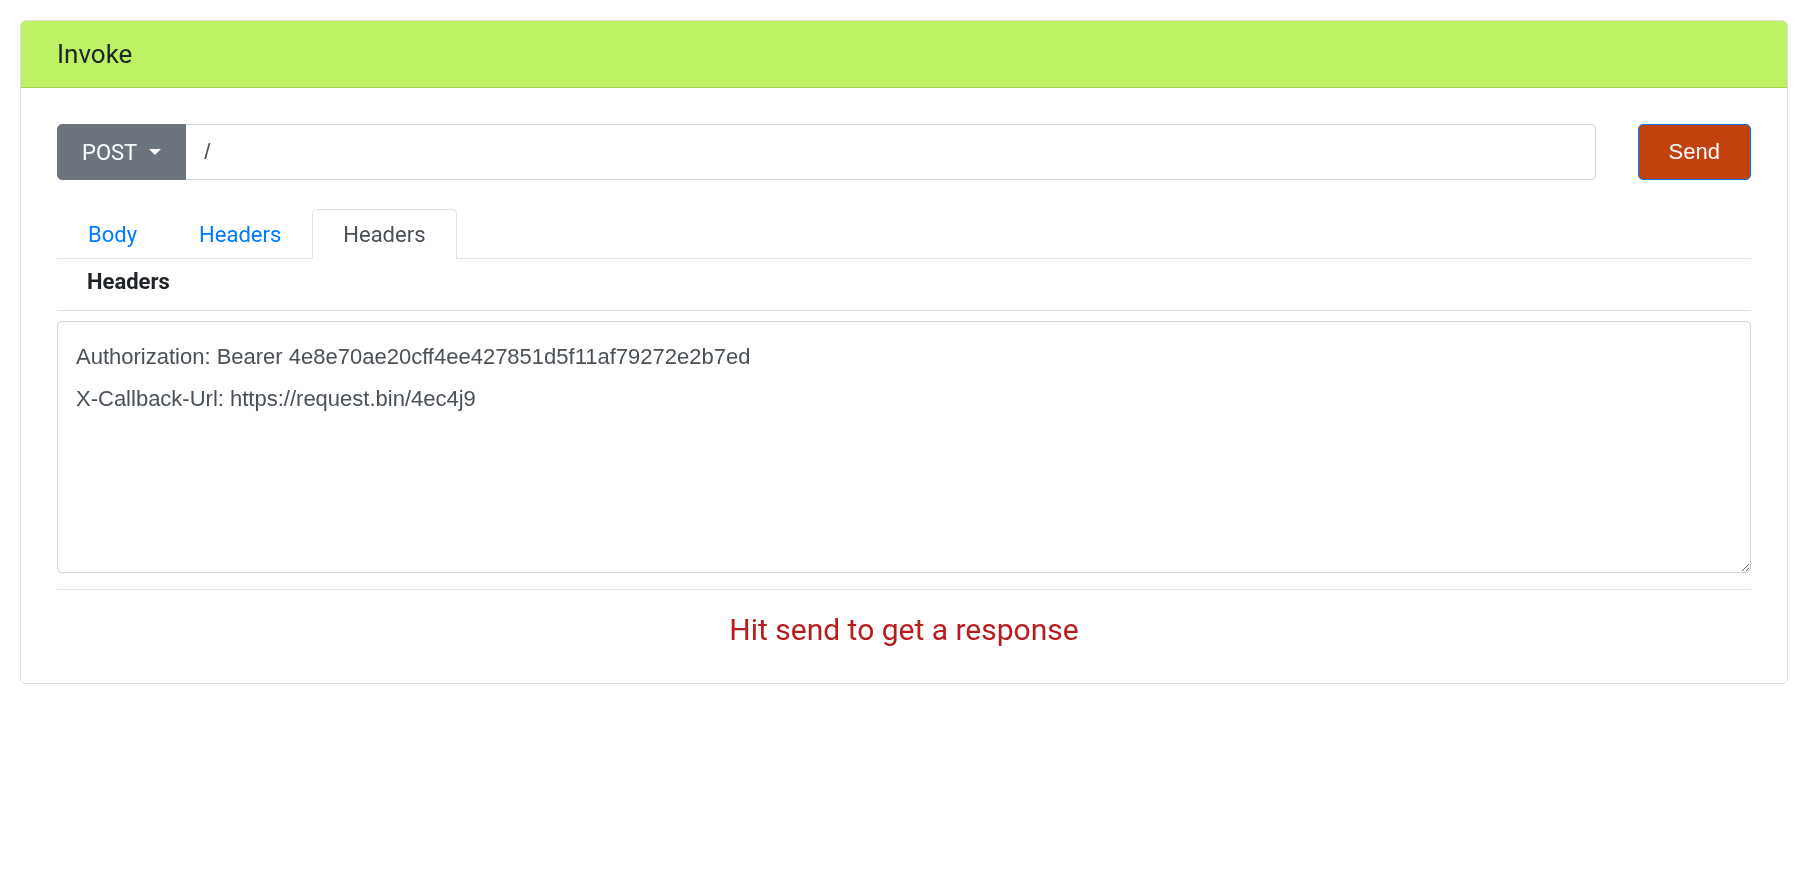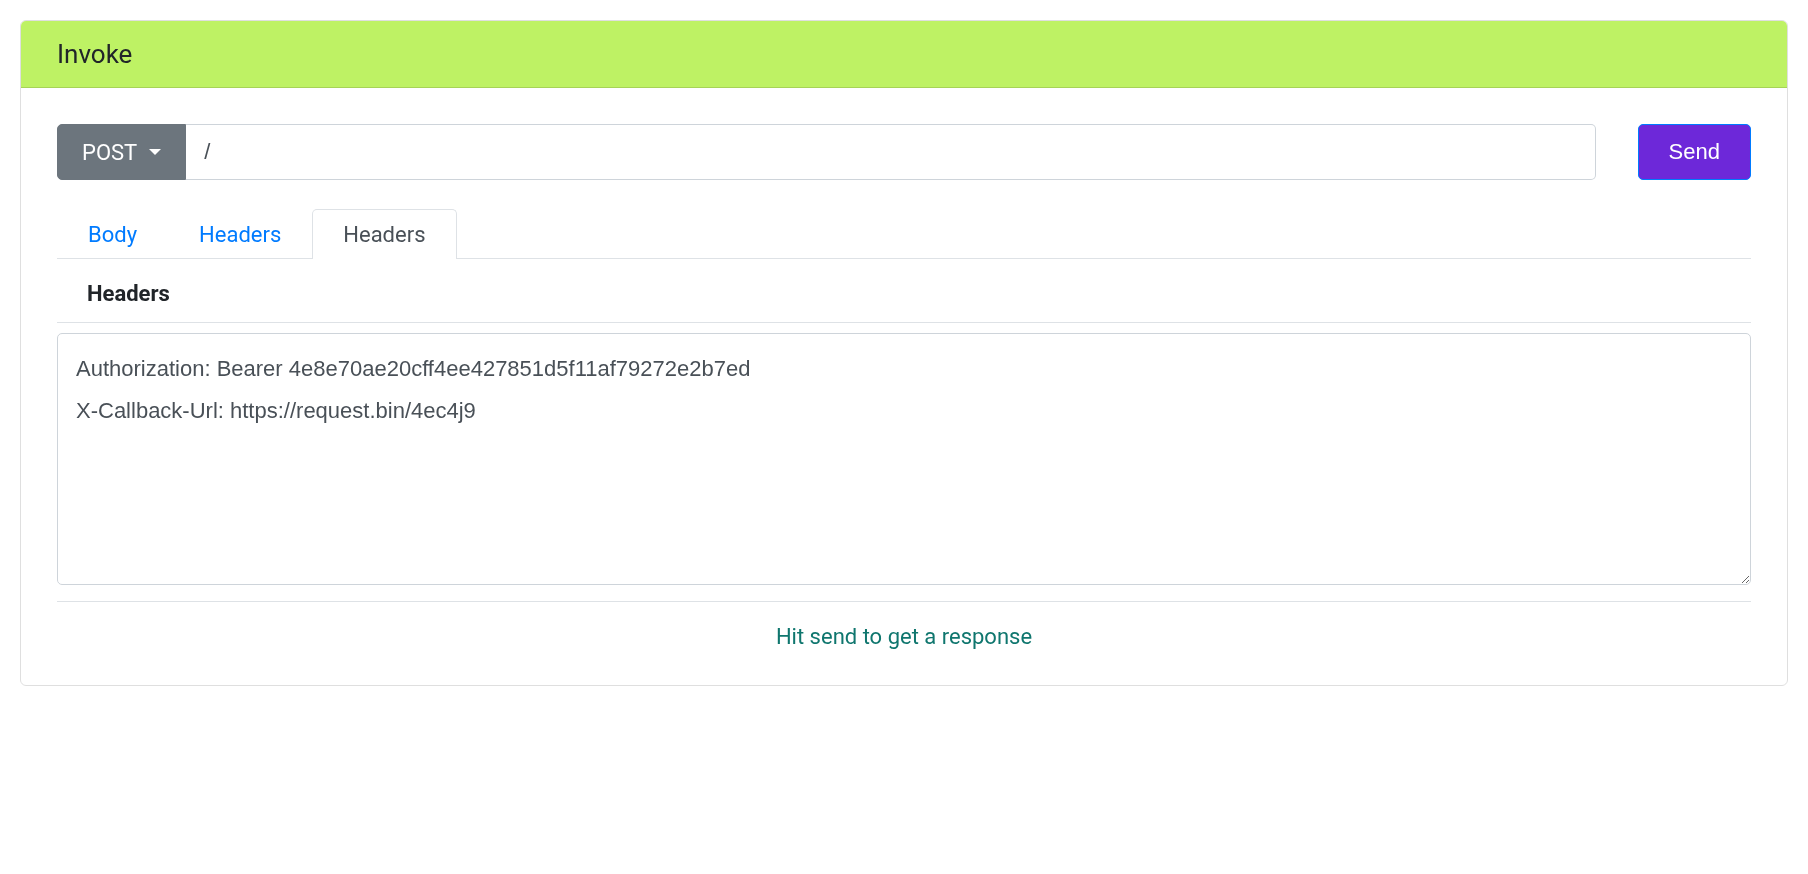--- a/index.html
+++ b/index.html
@@ -63,32 +63,31 @@
     border-left: none;
     border-top-right-radius: 5px;
     border-bottom-right-radius: 5px;
     padding: 14px 18px;
     font-size: 22px;
     color: #495057;
     outline: none;
   }
   .send-button {
     margin-left: 42px;
-    background: #6d28d9;
+    background: #c2410c;
     color: #fff;
     border: 1px solid #007bff;
     border-radius: 5px;
     padding: 14px 30px;
     font-size: 22px;
     cursor: pointer;
   }
   .tabs {
     display: flex;
     border-bottom: 1px solid #dee2e6;
-    margin-bottom: 12px;
   }
   .tab {
     padding: 12px 30px;
     font-size: 22px;
     cursor: pointer;
     border: 1px solid transparent;
     border-bottom: none;
     border-top-left-radius: 5px;
     border-top-right-radius: 5px;
     color: #007bff;
@@ -121,22 +120,22 @@
     outline: none;
     line-height: 1.9;
   }
   .divider {
     border: none;
     border-top: 1px solid #dee2e6;
     margin: 12px 0 22px 0;
   }
   .response-placeholder {
     text-align: center;
-    font-size: 22px;
-    color: #0f766e;
+    font-size: 30px;
+    color: #b91c1c;
   }
 </style>
 </head>
 <body>
 
 <div class="card">
   <div class="card-header">Invoke</div>
   <div class="card-body">
 
     <div class="request-row">

